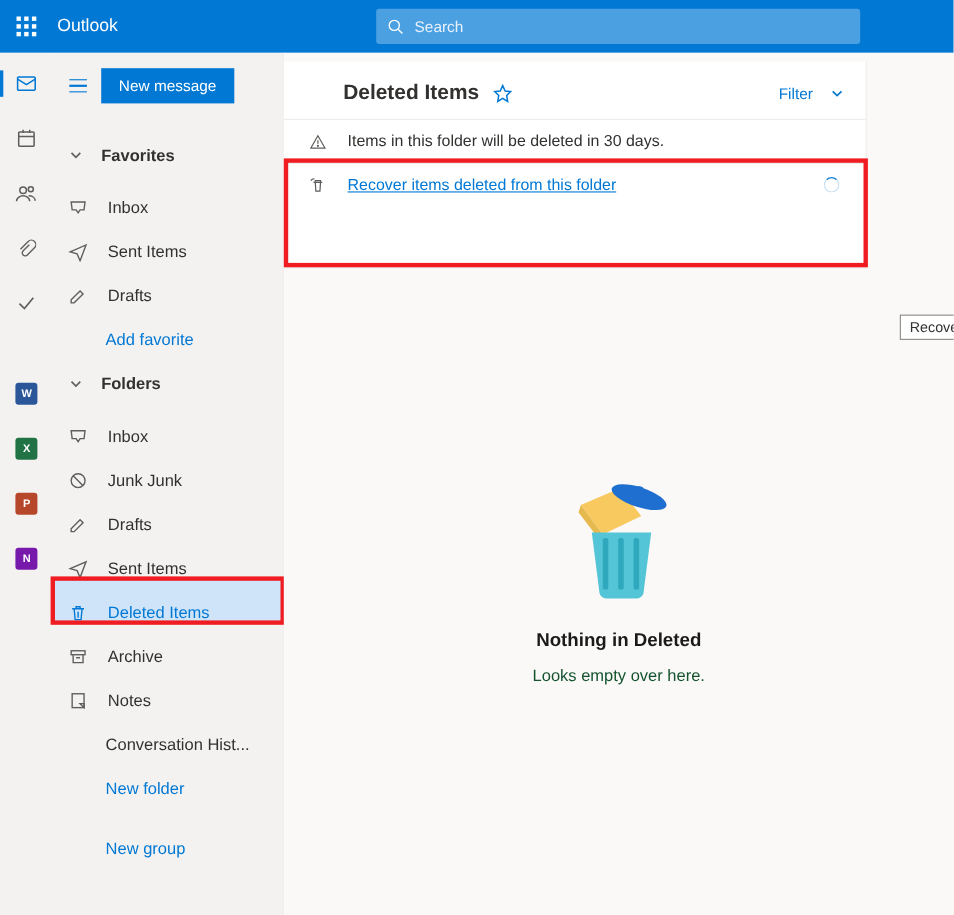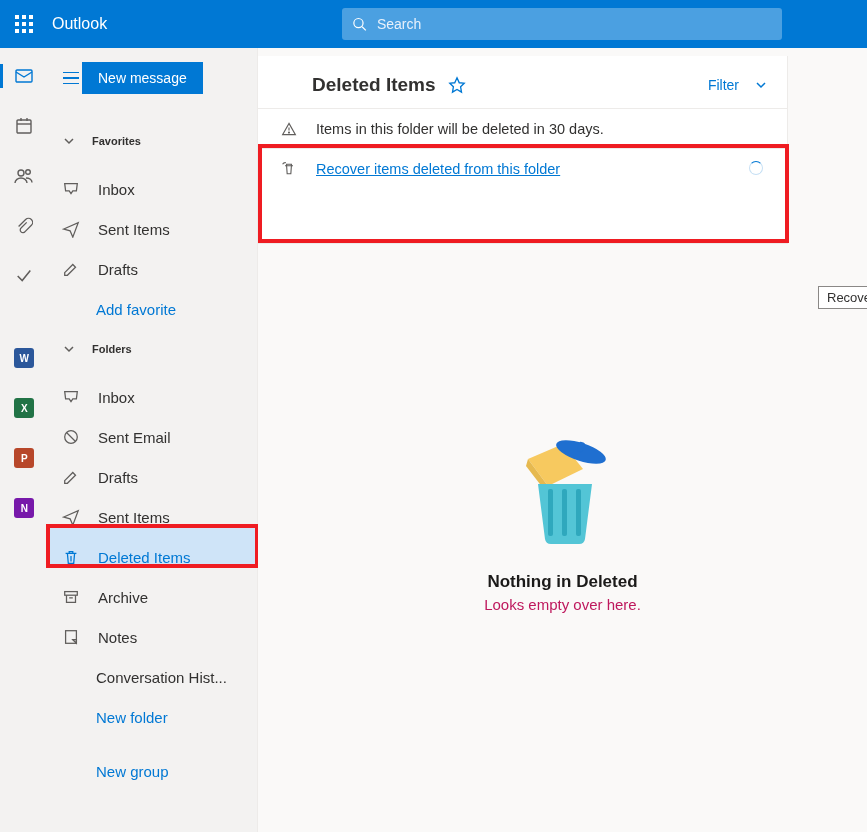--- a/index.html
+++ b/index.html
@@ -23,29 +23,29 @@
     
     .rail { width: 48px; background: #f3f2f1; display: flex; flex-direction: column; align-items: center; padding-top: 14px; gap: 22px; }
     .rail-item { width: 48px; height: 28px; display: flex; align-items: center; justify-content: center; cursor: pointer; position: relative; color: #605e5c; }
     .rail-item.active { color: #0078d4; }
     .rail-item.active::before { content: ""; position: absolute; left: 0; top: 2px; bottom: 2px; width: 3px; background: #0078d4; }
     .app-chip { width: 20px; height: 20px; border-radius: 3px; display: flex; align-items: center; justify-content: center; color: #fff; font-size: 10px; font-weight: 700; font-family: Arial, sans-serif; letter-spacing: -0.5px; }
     .chip-w { background: #2b579a; } .chip-x { background: #217346; } .chip-p { background: #b7472a; } .chip-n { background: #7719aa; }
 
     
     .sidebar { width: 210px; background: #f3f2f1; border-right: 1px solid #edebe9; padding-top: 8px; }
-    .sidebar-header { display: flex; align-items: center; padding: 6px 12px 16px; }
+    .sidebar-header { display: flex; align-items: center; gap: 10px; padding: 6px 12px 16px; }
     .hamburger { width: 22px; height: 22px; display: flex; flex-direction: column; justify-content: center; gap: 4px; cursor: pointer; padding-left: 3px; }
     .hamburger span { height: 1.5px; background: #0078d4; width: 16px; }
     .new-msg { background: #0078d4; color: #fff; border: none; height: 32px; padding: 0 16px; font-size: 14px; cursor: pointer; }
 
     .section { margin-top: 14px; }
     .section-hdr { display: flex; align-items: center; height: 34px; padding-left: 14px; cursor: pointer; gap: 16px; }
     .section-hdr .chev { color: #605e5c; }
-    .section-title { font-weight: 600; font-size: 11px; }
+    .section-title { font-weight: 600; font-size: 15px; }
 
     .folder { display: flex; align-items: flex-end; height: 40px; padding-left: 14px; gap: 18px; cursor: pointer; }
     .folder .ico { width: 18px; display: flex; justify-content: center; color: #605e5c; }
     .folder-label { font-size: 15px; color: #323130; }
     .folder.selected { background: #cfe4f8; }
     .folder.selected .folder-label { color: #0078d4; font-weight: 400; }
     .folder.selected .ico { color: #0078d4; }
     .folder.link .folder-label { color: #0078d4; margin-top: 28px; }
     .folder.indent { padding-left: 48px; }
 
@@ -66,21 +66,21 @@
 
     .recover-box { position: relative; width: 531px; height: 99px; border: 4px solid #ef1c22; margin-top: -44px; pointer-events: none; }
     .recover-wrap { position: relative; }
 
     .spinner { width: 14px; height: 14px; border: 1.5px solid #c7e0f4; border-top-color: #0078d4; border-radius: 50%; position: absolute; right: 24px; top: 12px; }
 
     .tooltip { position: absolute; left: 560px; top: 238px; background: #fff; border: 1px solid #8a8886; padding: 3px 8px; font-size: 13px; color: #323130; white-space: nowrap; }
 
     .empty { text-align: center; margin-top: 190px; }
     .empty h3 { font-size: 17px; font-weight: 700; color: #1b1a19; margin-top: 18px; }
-    .empty p { font-size: 15px; color: #be185d; margin-top: 4px; }
+    .empty p { font-size: 15px; color: #14532d; margin-top: 14px; }
     .trash-ill { width: 110px; height: 120px; margin: 0 auto; position: relative; }
   </style>
 </head>
 <body>
 
 <div class="topbar">
   <div class="waffle">
     <div class="waffle-grid">
       <span></span>
         <span></span>
@@ -216,21 +216,21 @@
           </span>
         <span class="folder-label">Inbox</span>
       </div>
       <div class="folder">
         <span class="ico">
             <svg width="18" height="18" viewBox="0 0 20 20" fill="none" stroke="currentColor" stroke-width="1.4">
               <circle cx="10" cy="10" r="7"></circle>
               <line x1="5" y1="5" x2="15" y2="15"></line>
             </svg>
           </span>
-        <span class="folder-label">Sent Email</span>
+        <span class="folder-label">Junk Junk</span>
       </div>
       <div class="folder">
         <span class="ico">
             <svg width="18" height="18" viewBox="0 0 20 20" fill="none" stroke="currentColor" stroke-width="1.4">
               <path d="M3 14l9-9 3 3-9 9H3z"></path>
             </svg>
           </span>
         <span class="folder-label">Drafts</span>
       </div>
       <div class="folder">

